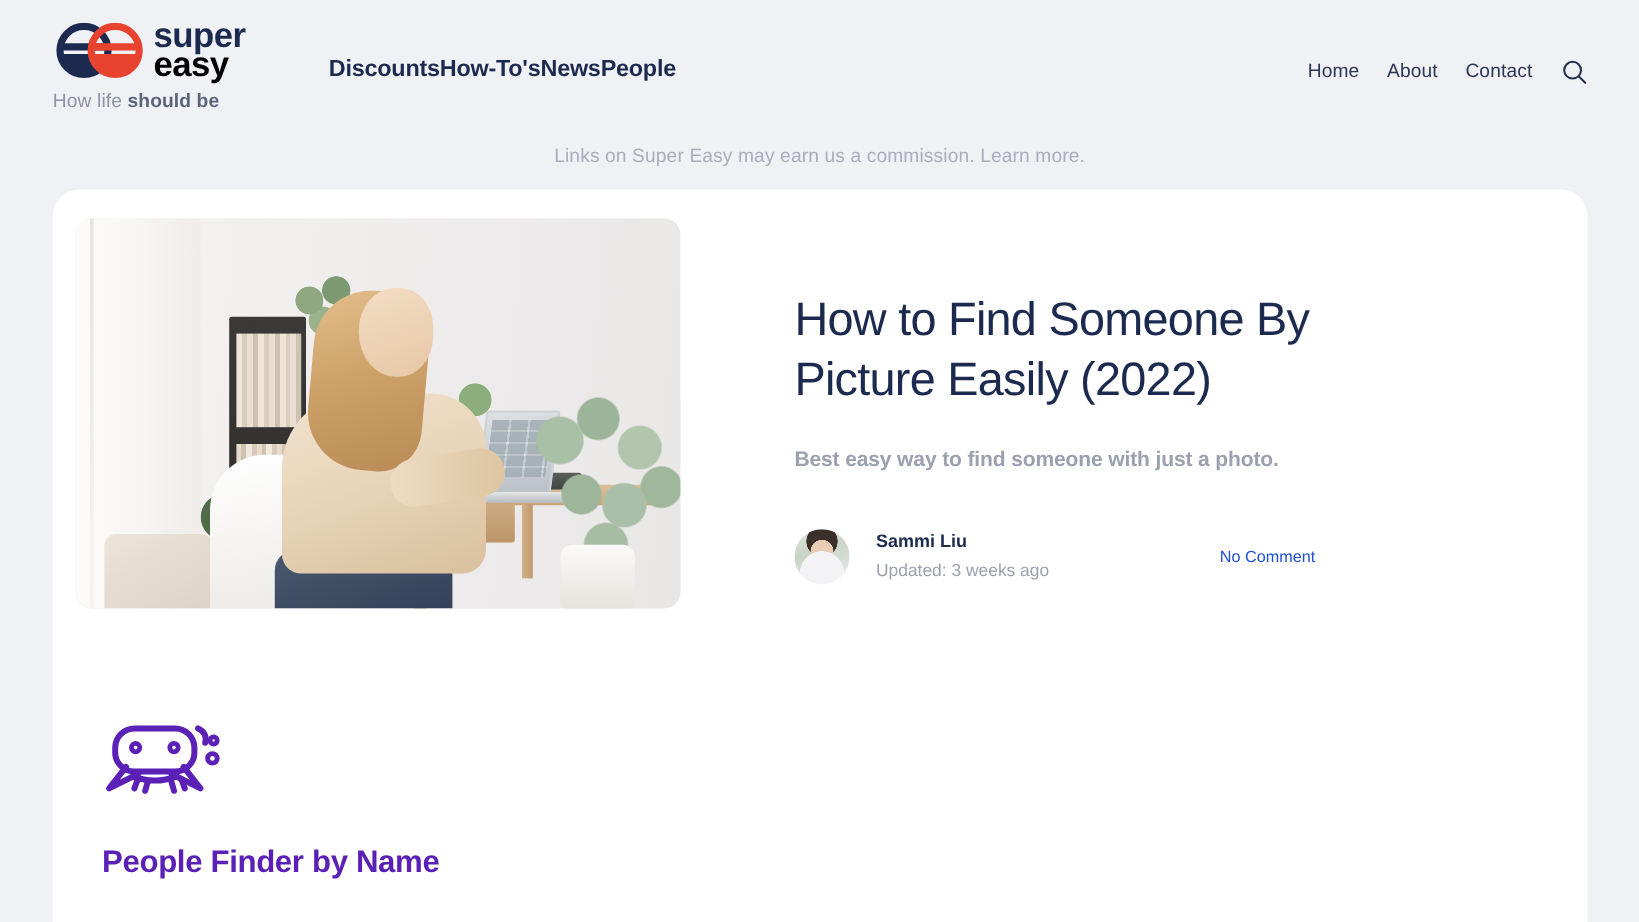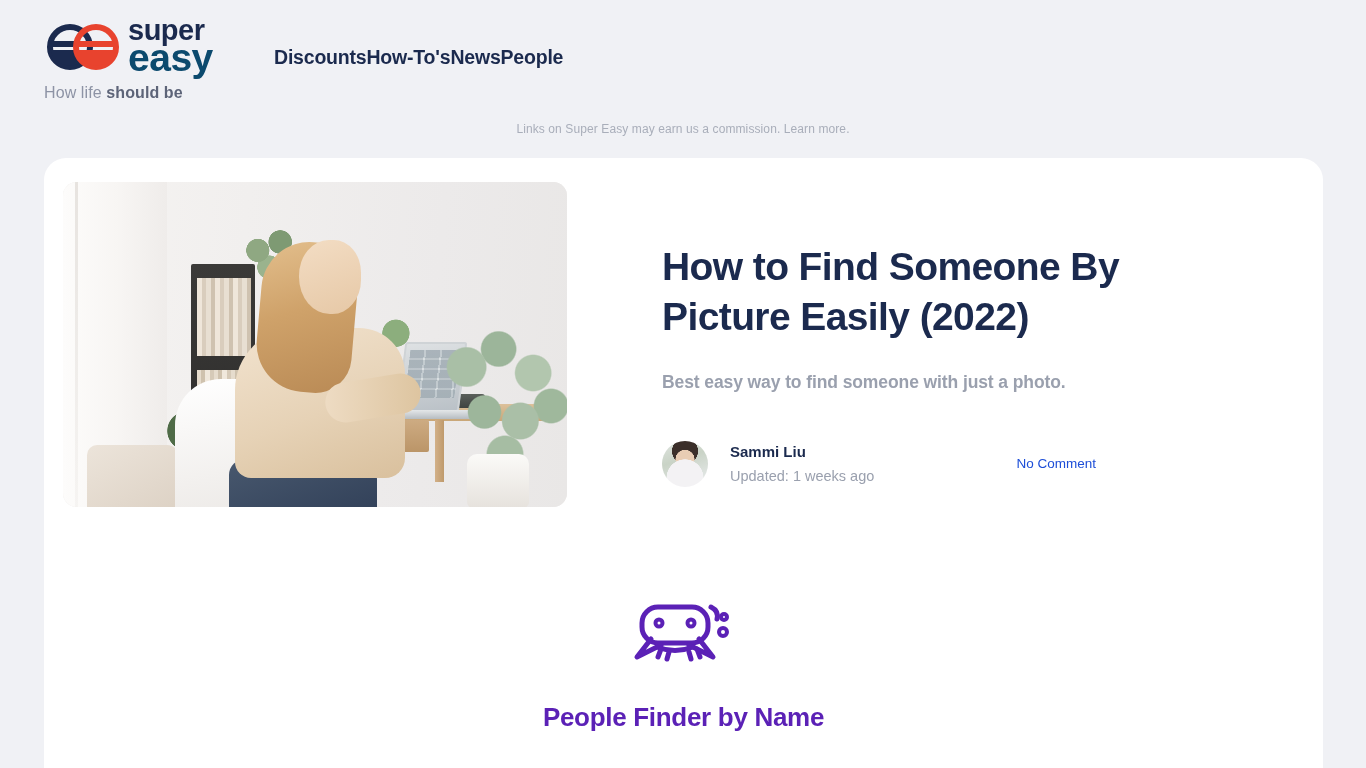--- a/index.html
+++ b/index.html
@@ -22,21 +22,21 @@
     position:absolute; left:44px; top:18px;
     display:flex; flex-direction:column; align-items:flex-start;
   }
   .brand-row { display:flex; align-items:center; }
   .logo-mark { width:78px; height:46px; flex:none; }
   .logo-words {
     margin-left:6px; line-height:0.84;
     font-weight:bold; letter-spacing:-0.5px;
   }
   .logo-super { font-size:29px; color:#1b2a4e; display:block; }
-  .logo-easy  { font-size:39px; color:#0c4a6e; display:block; }
+  .logo-easy  { font-size:29px; color:#000000; display:block; }
   .tagline {
     margin-top:9px; font-size:16px; color:#8d93a5;
     letter-spacing:0.1px; white-space:nowrap;
   }
   .tagline b { color:#5d6478; font-weight:bold; }
 
   .mainnav {
     position:absolute; left:274px; top:46px;
     display:flex; 
   }
@@ -52,21 +52,21 @@
     font-size:16px; color:#2b3554; text-decoration:none;
     letter-spacing:0.1px; white-space:nowrap;
   }
   .search-btn {
     width:24px; height:24px; display:block; cursor:pointer;
     background:none; border:none; padding:0;
   }
 
   
   .disclosure {
-    text-align:center; font-size:12px; color:#a9aeba;
+    text-align:center; font-size:16px; color:#a9aeba;
     padding-top:7px; letter-spacing:0.1px;
   }
   .disclosure a { color:#a9aeba; text-decoration:none; }
 
   
   .card {
     position:absolute; left:44px; top:158px;
     width:1279px; height:700px;
     background:#ffffff; border-radius:22px;
   }
@@ -154,21 +154,21 @@
     background:linear-gradient(160deg,#f2e3cf 0%,#e6d2b6 55%,#d9c09d 100%);
     border-radius:62px 46px 20px 16px; }
   .h-arm { position:absolute; left:262px; top:196px; width:96px; height:40px;
     background:linear-gradient(100deg,#eedcc4,#ddc49f); border-radius:22px; transform:rotate(-9deg); }
   .h-jeans { position:absolute; left:166px; bottom:0; width:148px; height:48px;
     background:linear-gradient(160deg,#48586e,#33425a); border-radius:16px 20px 0 0; }
 
   
   .article-text { padding-left:95px; padding-top:60px; }
   .article-title {
-    font-size:39px; line-height:1.28; font-weight:bold;
+    font-size:39px; line-height:1.28; font-weight:normal;
     color:#1b2a4e; letter-spacing:-0.6px; max-width:500px;
   }
   .article-sub {
     margin-top:30px; font-size:17.5px; font-weight:bold;
     color:#9aa0ae; letter-spacing:-0.1px;
   }
   .byline { margin-top:48px; display:flex; align-items:center; }
   .avatar {
     width:46px; height:46px; border-radius:50%; flex:none;
     background:
@@ -179,21 +179,21 @@
   }
   .byline-meta { margin-left:22px; }
   .byline-name { font-size:15px; font-weight:bold; color:#1b2a4e; }
   .byline-date { margin-top:8px; font-size:14.5px; color:#9aa0ae; }
   .comment-count {
     margin-left:auto; margin-right:66px;
     font-size:13.5px; color:#1d4ed8; white-space:nowrap;
   }
 
   
-  .promo { margin-top:92px; text-align:center; }
+  .promo { margin-top:92px; text-align:left;padding-left:41px; }
   .promo-icon { display:inline-block; width:106px; height:66px; }
   .promo-title {
     margin-top:33px; font-size:26px; font-weight:bold;
     color:#5b21b6; letter-spacing:-0.3px;
   }
 </style>
 </head>
 <body>
 
 <div class="header">
@@ -221,20 +221,31 @@
     <div class="tagline"><span>How life </span><b>should be</b></div>
   </div>
 
   <nav class="mainnav">
     <a href="#">Discounts</a>
     <a href="#">How-To's</a>
     <a href="#">News</a>
     <a href="#">People</a>
   </nav>
 
+  <nav class="utilnav">
+    <a href="#">Home</a>
+    <a href="#">About</a>
+    <a href="#">Contact</a>
+    <button class="search-btn">
+      <svg viewBox="0 0 24 24" width="24" height="24">
+        <circle cx="10.5" cy="10.5" r="7" fill="none" stroke="#22304f" stroke-width="1.7"></circle>
+        <line x1="15.6" y1="15.6" x2="21" y2="21" stroke="#22304f" stroke-width="1.7" stroke-linecap="round"></line>
+      </svg>
+    </button>
+  </nav>
 </div>
 
 <div class="disclosure"><span>Links on Super Easy may earn us a commission. </span><a href="#">Learn more.</a></div>
 
 <div class="card">
 
   <div class="article-top">
 
     <div class="hero">
       <div class="h-wall"></div>
@@ -268,21 +279,21 @@
     </div>
 
     <div class="article-text">
       <h1 class="article-title">How to Find Someone By Picture Easily (2022)</h1>
       <p class="article-sub">Best easy way to find someone with just a photo.</p>
 
       <div class="byline">
         <div class="avatar"></div>
         <div class="byline-meta">
           <div class="byline-name">Sammi Liu</div>
-          <div class="byline-date">Updated: 1 weeks ago</div>
+          <div class="byline-date">Updated: 3 weeks ago</div>
         </div>
         <div class="comment-count">No Comment</div>
       </div>
     </div>
   </div>
 
   <div class="promo">
     <svg class="promo-icon" viewBox="0 0 106 66">
       <g fill="none" stroke="#5b21b6" stroke-width="5" stroke-linecap="round" stroke-linejoin="round">
         <rect x="11" y="8" width="66" height="36" rx="16"></rect>

